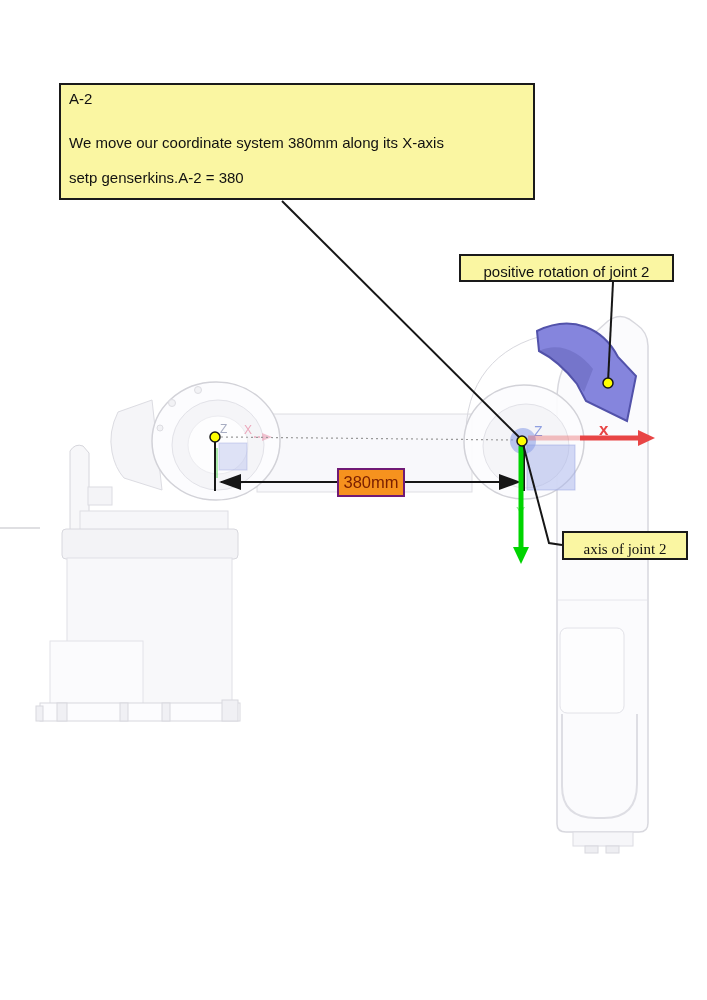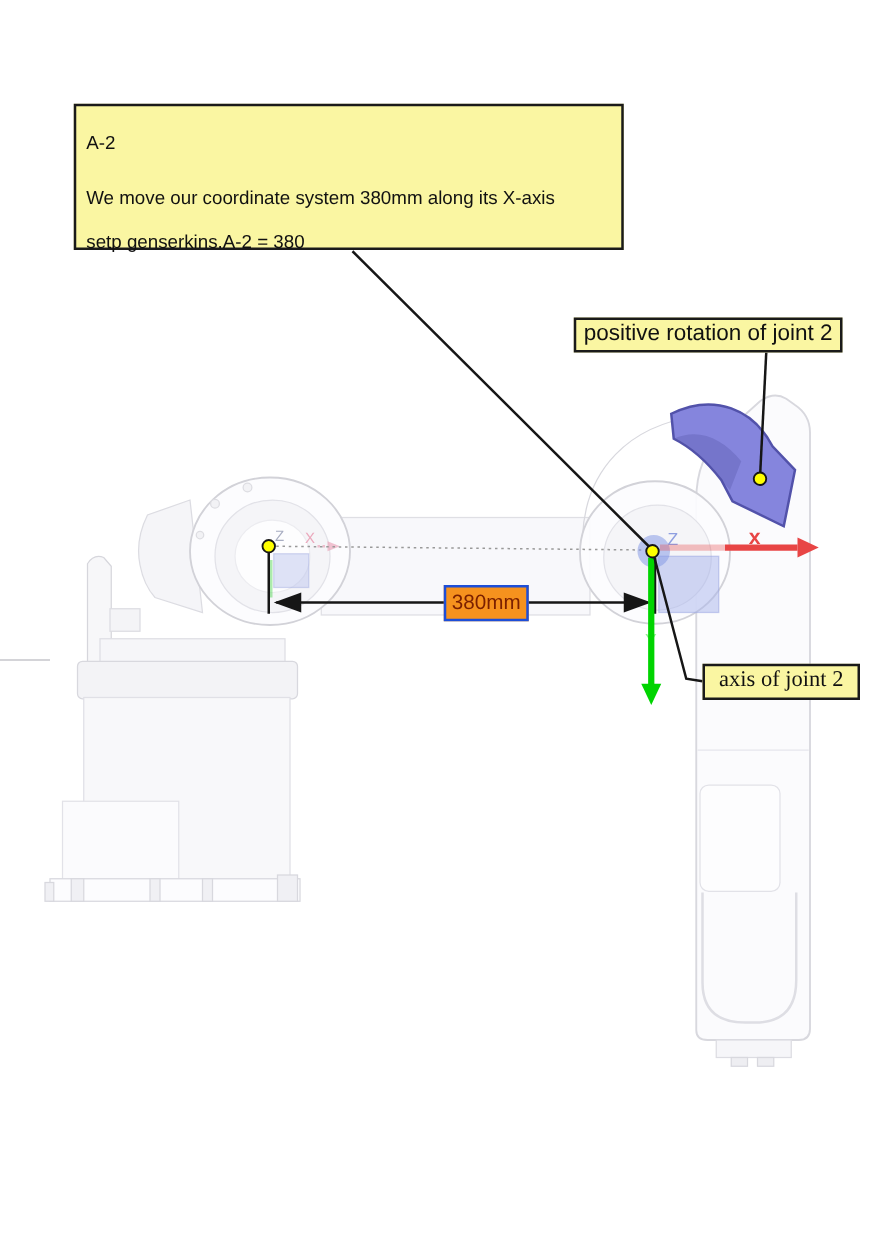--- a/index.html
+++ b/index.html
@@ -8,30 +8,30 @@
     font-family:"Liberation Sans", sans-serif; overflow:hidden;
   }
   .stage svg { position:absolute; left:0; top:0; }
 
   
   .callout {
     position:absolute; box-sizing:border-box;
     background:var(--note-yellow); border:2px solid var(--note-border);
     color:#111; font-family:"Liberation Sans", sans-serif;
   }
-  .callout.small { display:flex; align-items:flex-start; justify-content:center; font-size:18px; }
-  .note-a2 { left:59px; top:83px; width:440px; height:117px; padding:22px 8px; font-size:15px; line-height:16.5px; }
+  .callout.small { display:flex; align-items:flex-end; justify-content:center; font-size:15px; }
+  .note-a2 { left:59px; top:83px; width:476px; height:117px; padding:6px 8px; font-size:15px; line-height:16.5px; }
   .note-a2 .body { margin-top:27px; }
   .note-a2 .cmd  { margin-top:19px; }
   .note-rot  { left:459px; top:254px; width:215px; height:28px; }
   .note-axis { left:562px; top:531px; width:126px; height:29px;font-family:Liberation Serif, serif; }
 
   .dim-box {
-    position:absolute; left:355px; top:468px; width:68px; height:29px; box-sizing:border-box;
-    background:var(--dim-orange); border:2px solid #1d4ed8; color:var(--dim-text);
+    position:absolute; left:337px; top:468px; width:68px; height:29px; box-sizing:border-box;
+    background:var(--dim-orange); border:2px solid #701a75; color:var(--dim-text);
     display:flex; align-items:center; justify-content:center;
     font-size:16.5px; font-family:"Liberation Sans", sans-serif;
   }
 
   
   .ln-black   { stroke:#161616; stroke-width:2; fill:none; }
   .head-black { fill:#161616; stroke:none; }
   .x-shaft       { stroke:var(--x-axis-red); stroke-width:5; }
   .x-shaft-pale  { stroke:var(--x-axis-red); stroke-width:5; opacity:0.32; }
   .x-head        { fill:var(--x-axis-red); }

